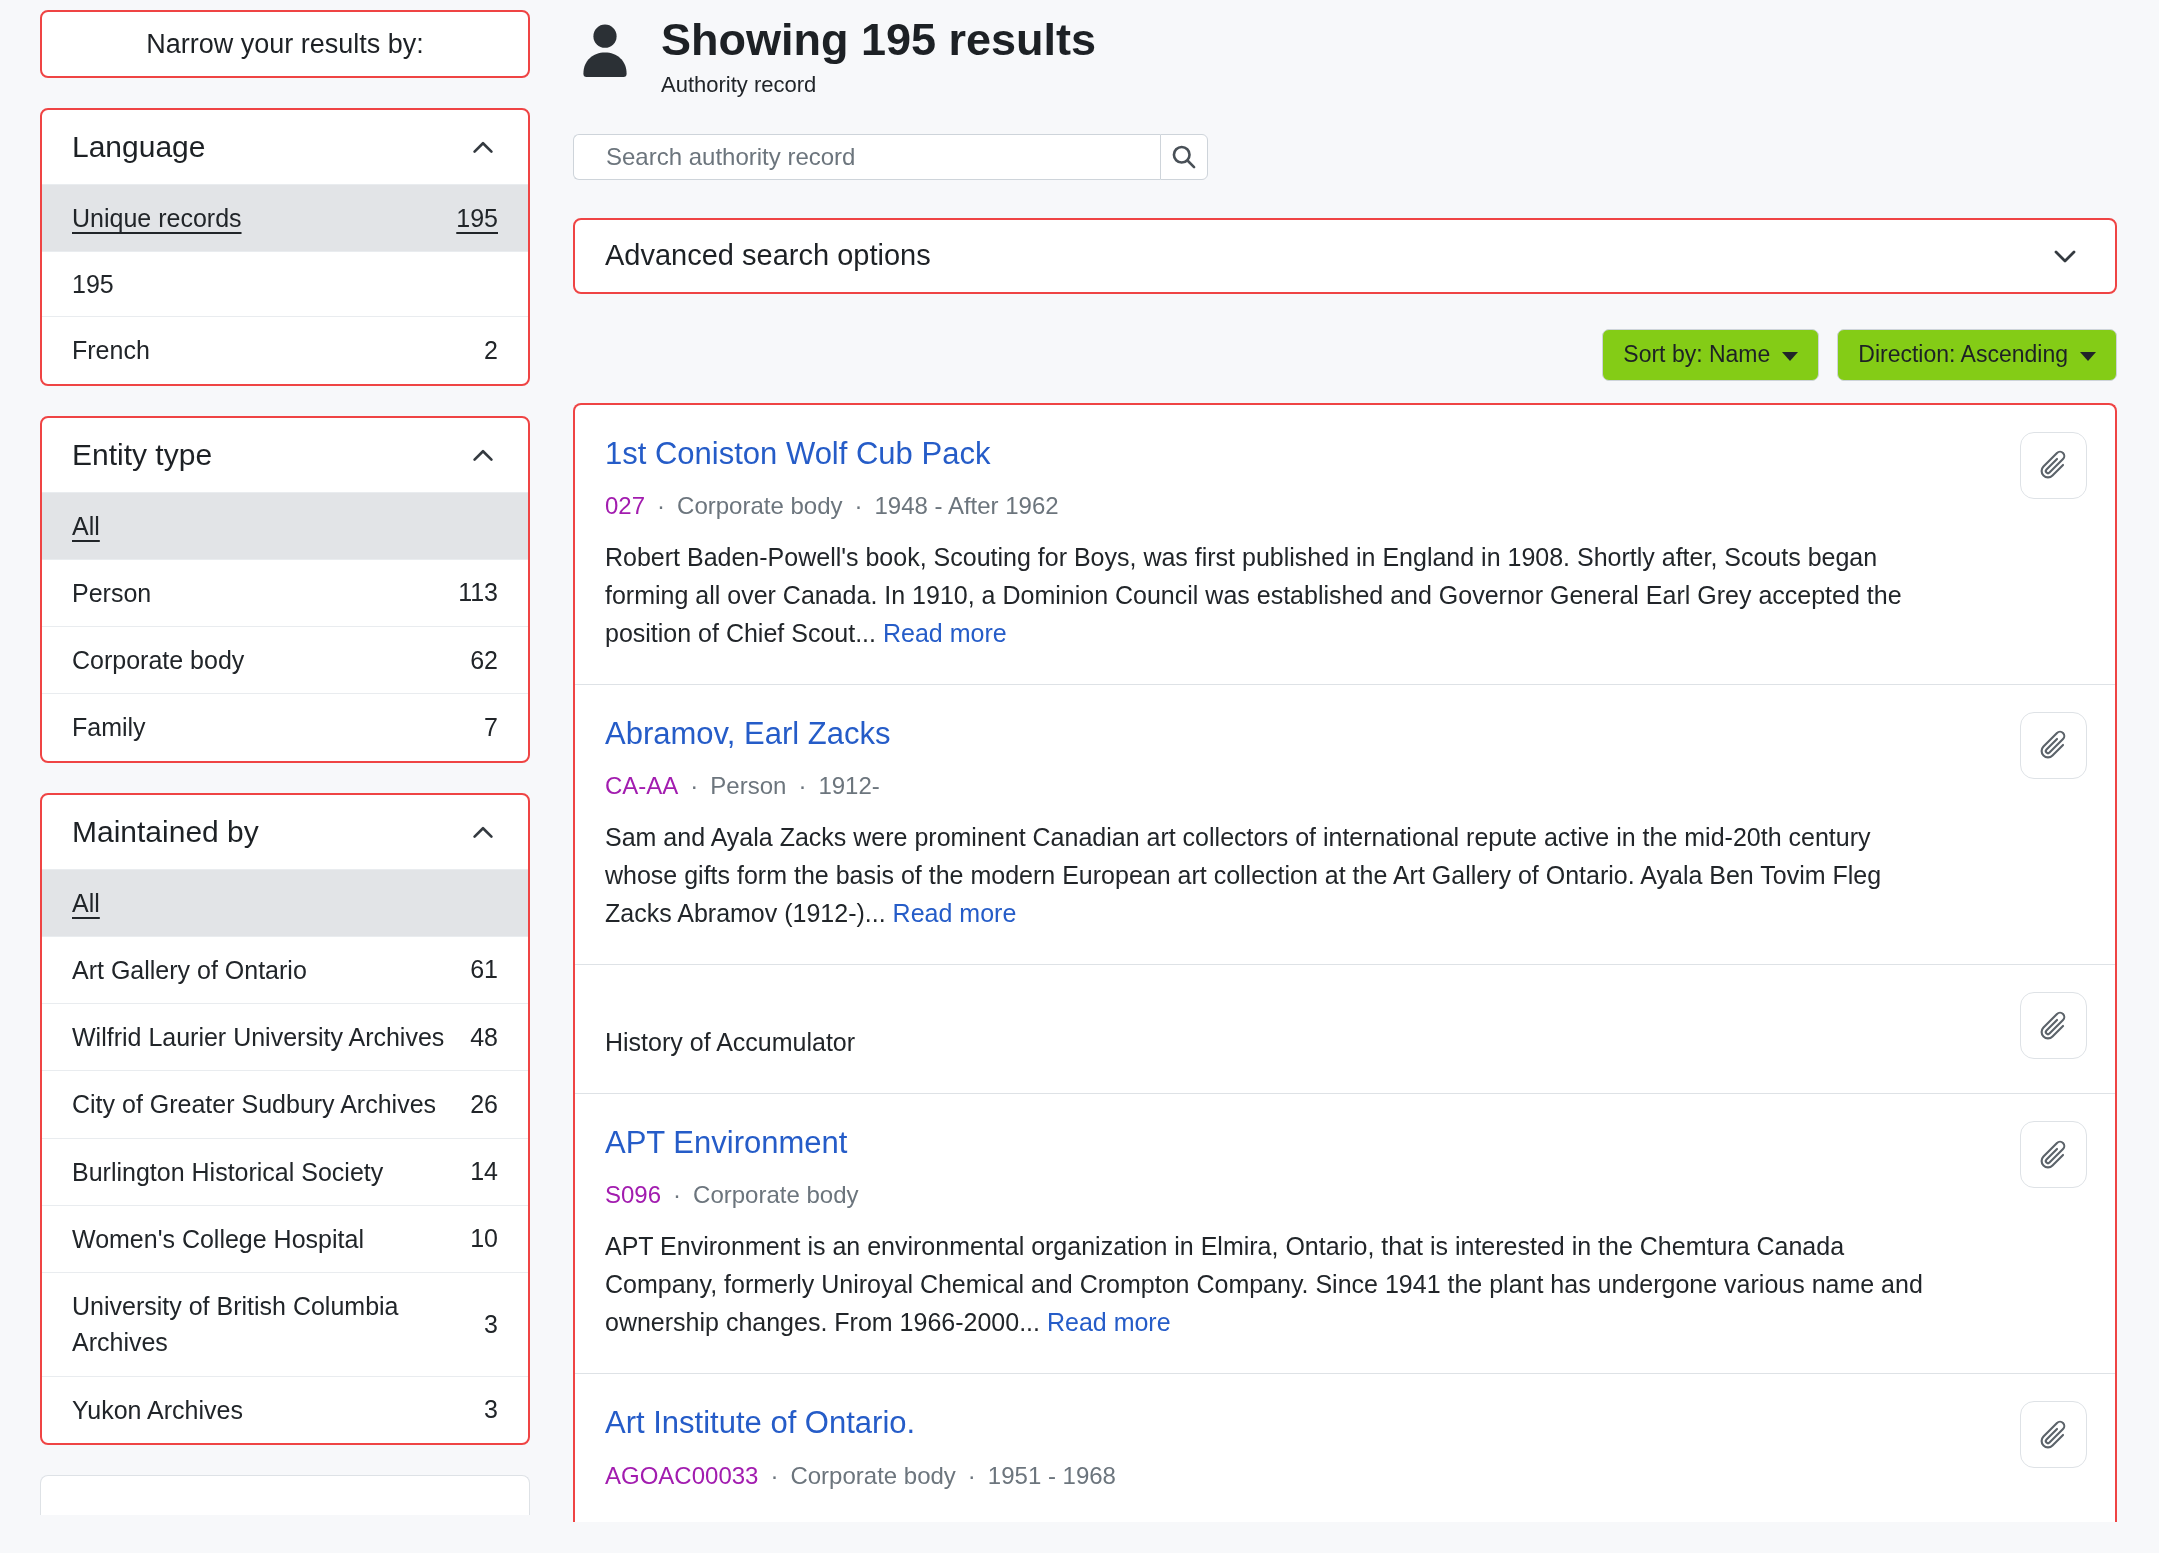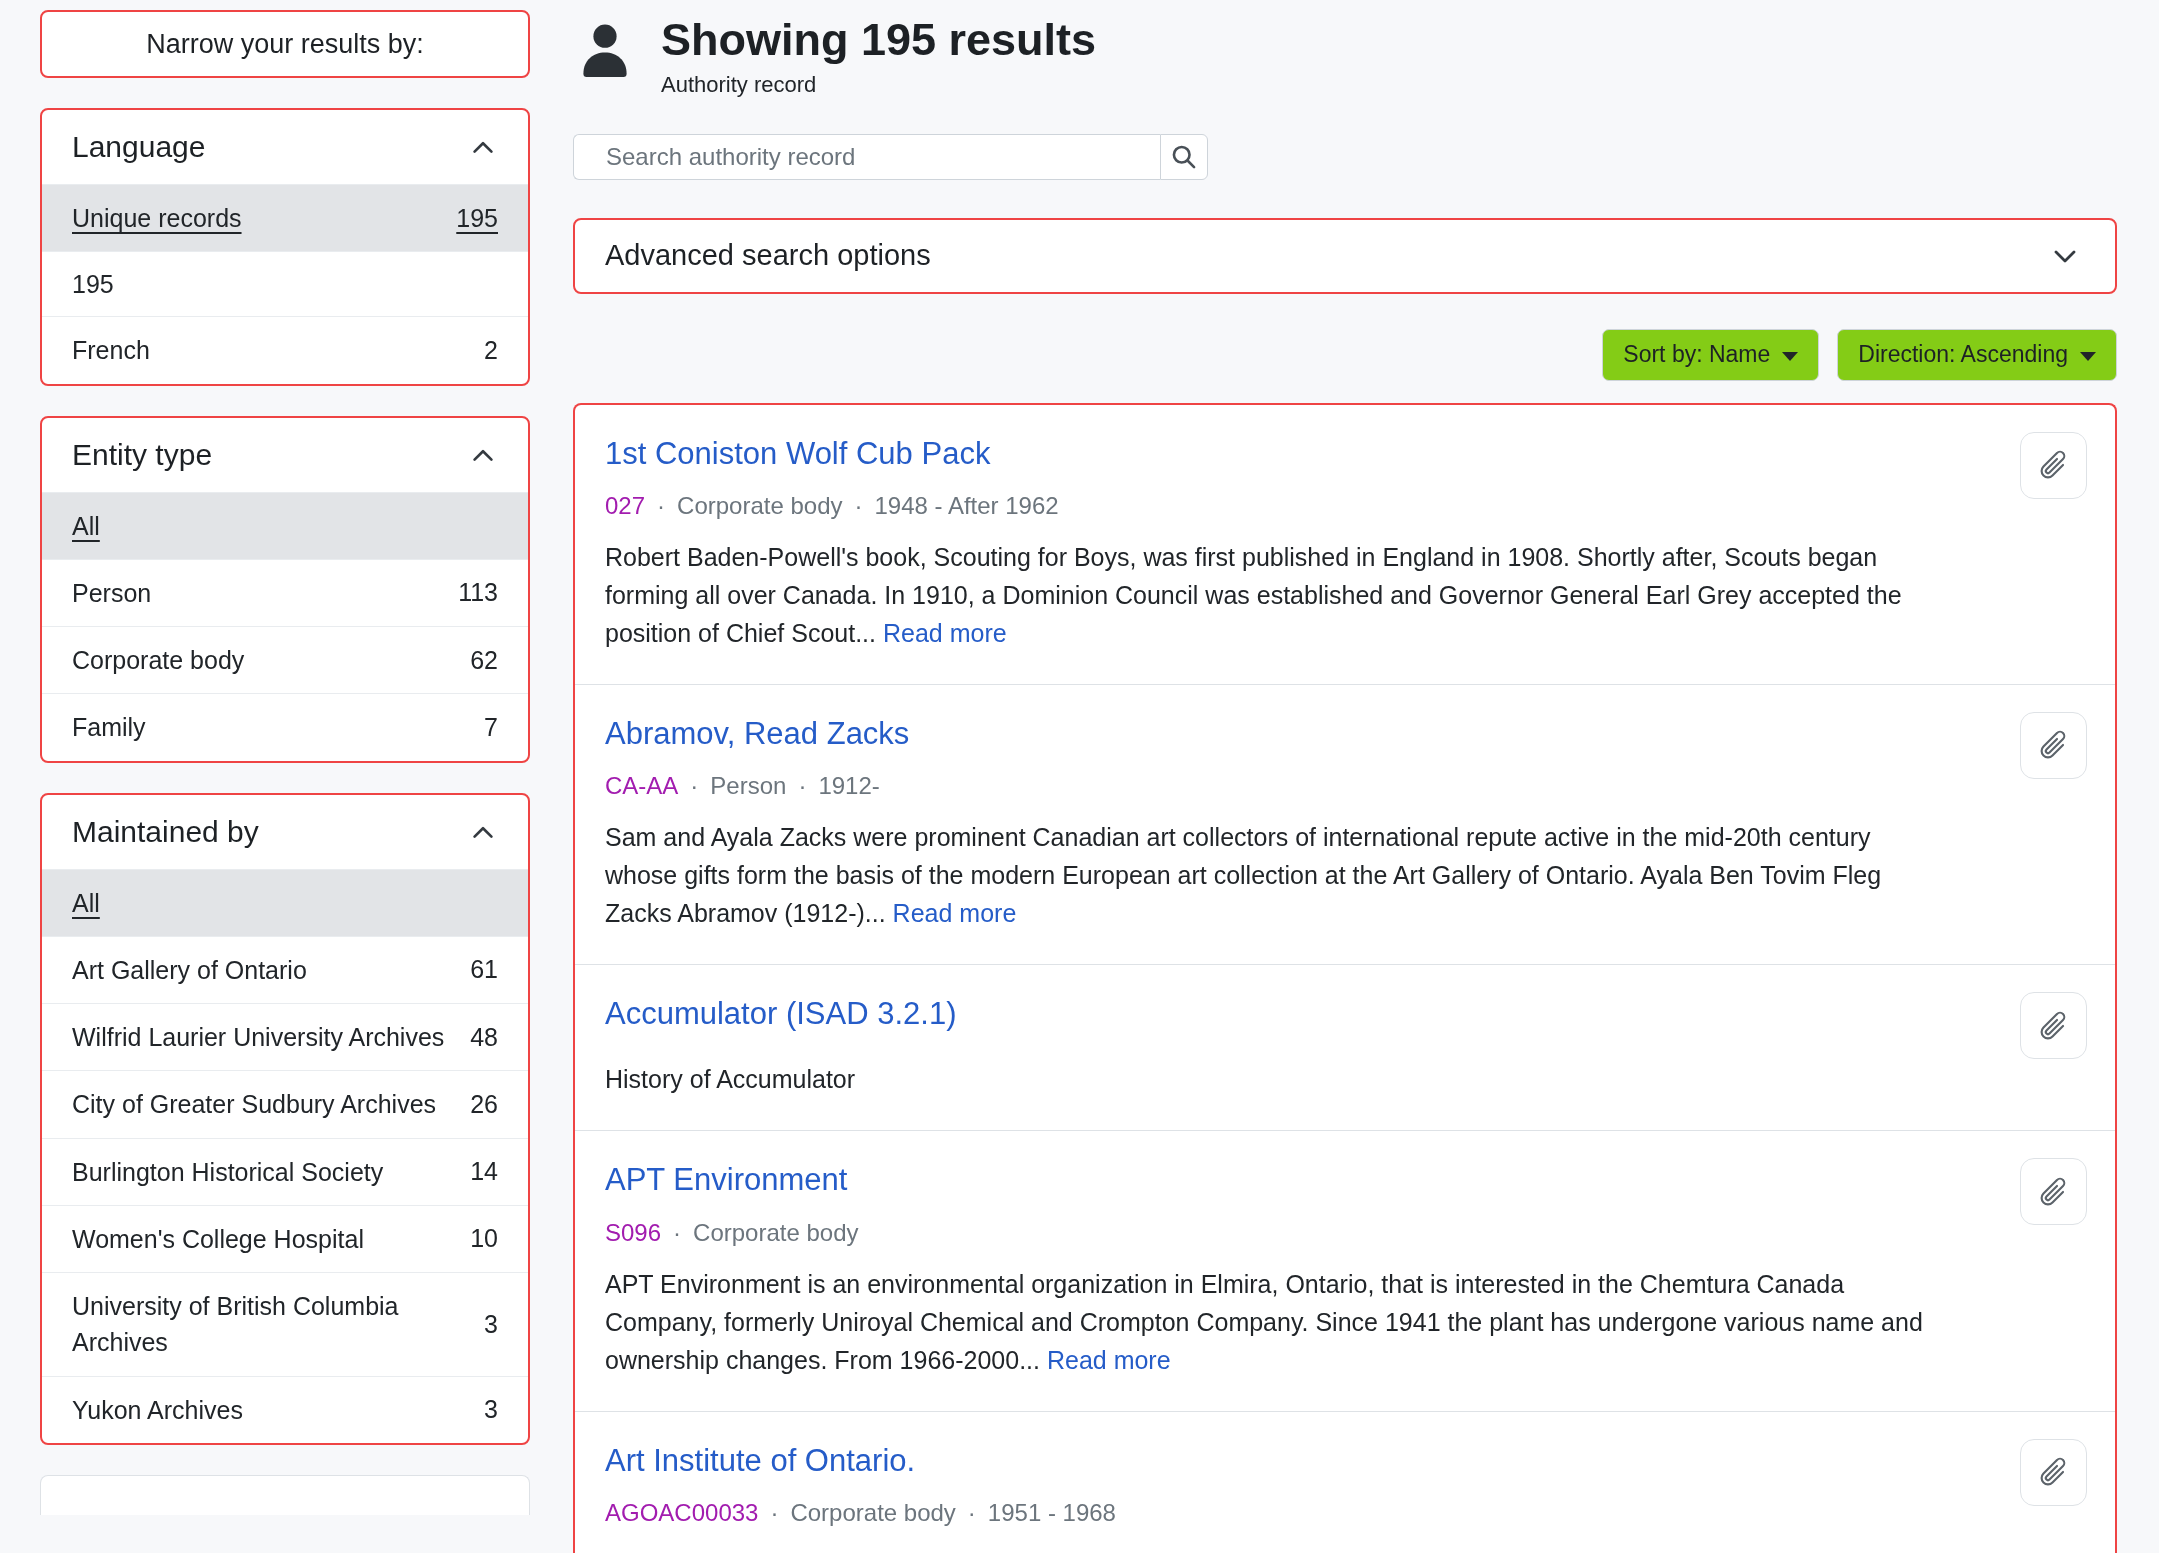--- a/index.html
+++ b/index.html
@@ -282,38 +282,37 @@
           </div>
     <p class="result-desc">Robert Baden-Powell's book, Scouting for Boys, was first published in England in 1908. Shortly after, Scouts began forming all over Canada. In 1910, a Dominion Council was established and Governor General Earl Grey accepted the position of Chief Scout... <span class="read-more">Read more</span></p>
     <button class="clip-btn">
       <svg width="34" height="34" viewBox="0 0 16 16" fill="#5c636a">
         <path d="M4.5 3a2.5 2.5 0 0 1 5 0v9a1.5 1.5 0 0 1-3 0V5a.5.5 0 0 1 1 0v7a.5.5 0 0 0 1 0V3a1.5 1.5 0 1 0-3 0v9a2.5 2.5 0 0 0 5 0V5a.5.5 0 0 1 1 0v7a3.5 3.5 0 1 1-7 0z"></path>
       </svg>
     </button>
   </article>
 
   <article class="result-item">
-    <div class="result-title">Abramov, Read Zacks</div>
+    <div class="result-title">Abramov, Earl Zacks</div>
     <div class="result-meta">
             <span class="meta-code">CA-AA</span>
             <span class="meta-dot">·</span>
             <span>Person</span>
             <span class="meta-dot">·</span>
             <span>1912-</span>
           </div>
     <p class="result-desc">Sam and Ayala Zacks were prominent Canadian art collectors of international repute active in the mid-20th century whose gifts form the basis of the modern European art collection at the Art Gallery of Ontario. Ayala Ben Tovim Fleg Zacks Abramov (1912-)... <span class="read-more">Read more</span></p>
     <button class="clip-btn">
       <svg width="34" height="34" viewBox="0 0 16 16" fill="#5c636a">
         <path d="M4.5 3a2.5 2.5 0 0 1 5 0v9a1.5 1.5 0 0 1-3 0V5a.5.5 0 0 1 1 0v7a.5.5 0 0 0 1 0V3a1.5 1.5 0 1 0-3 0v9a2.5 2.5 0 0 0 5 0V5a.5.5 0 0 1 1 0v7a3.5 3.5 0 1 1-7 0z"></path>
       </svg>
     </button>
   </article>
 
   <article class="result-item">
-    <div class="result-title">Accumulator (ISAD 3.2.1)</div>
 
     <p class="result-desc plain">History of Accumulator</p>
     <button class="clip-btn">
       <svg width="34" height="34" viewBox="0 0 16 16" fill="#5c636a">
         <path d="M4.5 3a2.5 2.5 0 0 1 5 0v9a1.5 1.5 0 0 1-3 0V5a.5.5 0 0 1 1 0v7a.5.5 0 0 0 1 0V3a1.5 1.5 0 1 0-3 0v9a2.5 2.5 0 0 0 5 0V5a.5.5 0 0 1 1 0v7a3.5 3.5 0 1 1-7 0z"></path>
       </svg>
     </button>
   </article>
 
   <article class="result-item">

